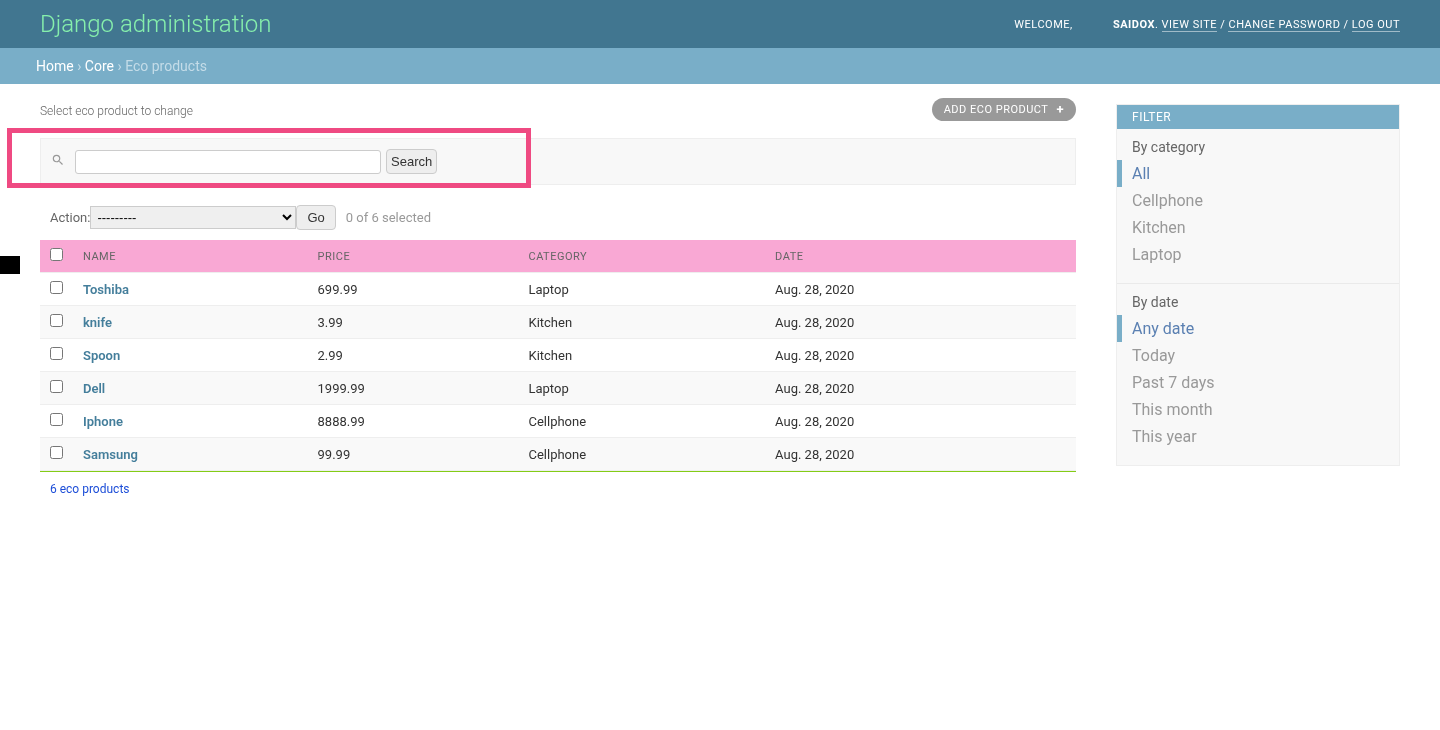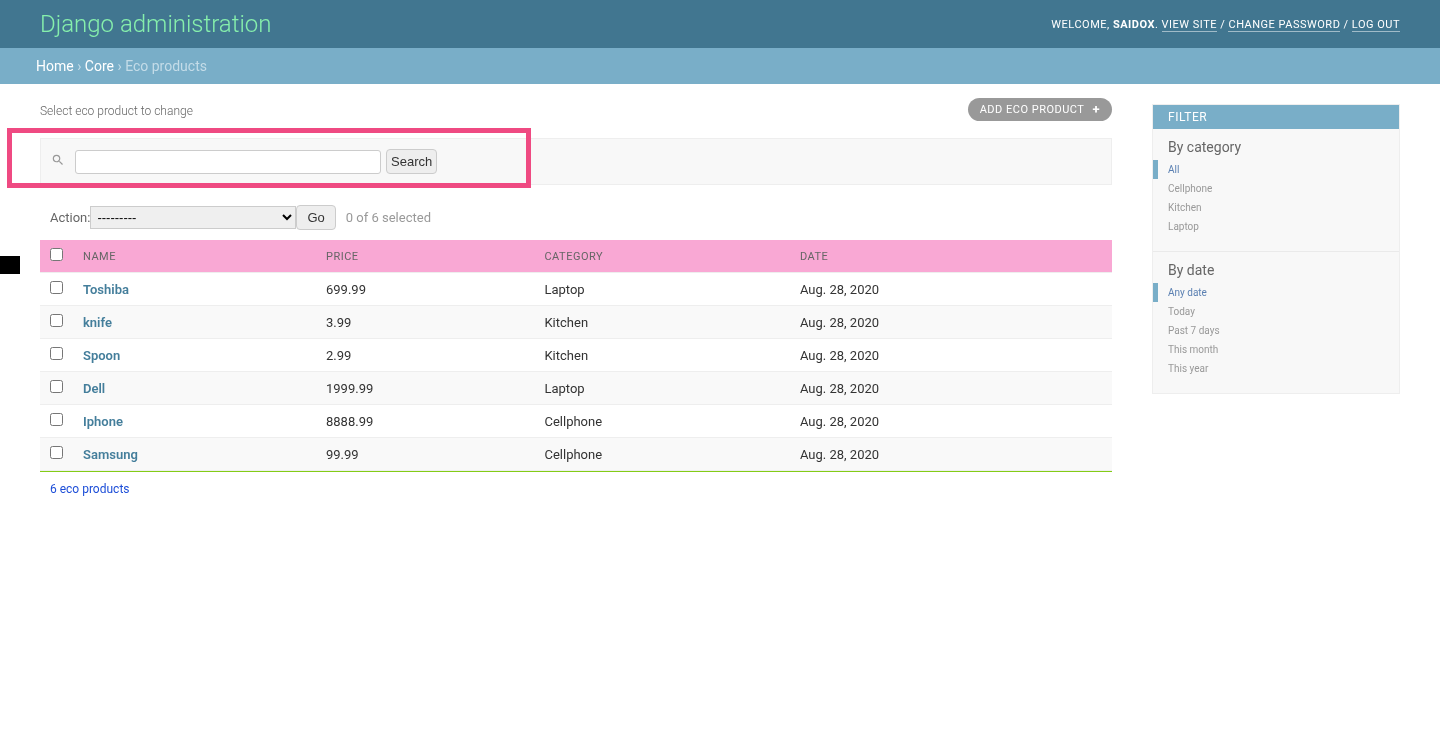--- a/index.html
+++ b/index.html
@@ -35,20 +35,21 @@
       text-transform: uppercase;
       color: #fff;
     }
     #user-tools a {
       color: #fff;
       text-decoration: none;
       border-bottom: 1px solid rgba(255,255,255,0.5);
     }
     #user-tools strong {
       font-weight: bold;
+      margin-left: 37px;
     }
     
     .breadcrumbs {
       background: #79aec8;
       padding: 10px 36px;
       color: #c4dce8;
       font-size: 14px;
     }
     .breadcrumbs a {
       color: #fff;
@@ -57,21 +58,21 @@
     
     #content {
       padding: 20px 40px;
       display: flex;
     }
     #content-main {
       flex: 1;
       margin-right: 40px;
     }
     #content-related {
-      width: 248px;
+      width: 284px;
     }
     
     .object-tools {
       float: right;
       margin-top: -6px;
     }
     .object-tools a {
       display: inline-flex;
       align-items: center;
       background: #999;
@@ -235,21 +236,21 @@
       font-weight: 400;
       padding: 10px 15px 5px;
       color: #666;
     }
     #changelist-filter ul {
       list-style: none;
       padding: 0 15px 15px;
     }
     #changelist-filter li {
       padding: 4px 0;
-      font-size: 10px;
+      font-size: 16px;
     }
     #changelist-filter li a {
       color: #999;
       text-decoration: none;
     }
     #changelist-filter li.selected {
       border-left: 5px solid #79aec8;
       padding-left: 10px;
       margin-left: -15px;
     }

